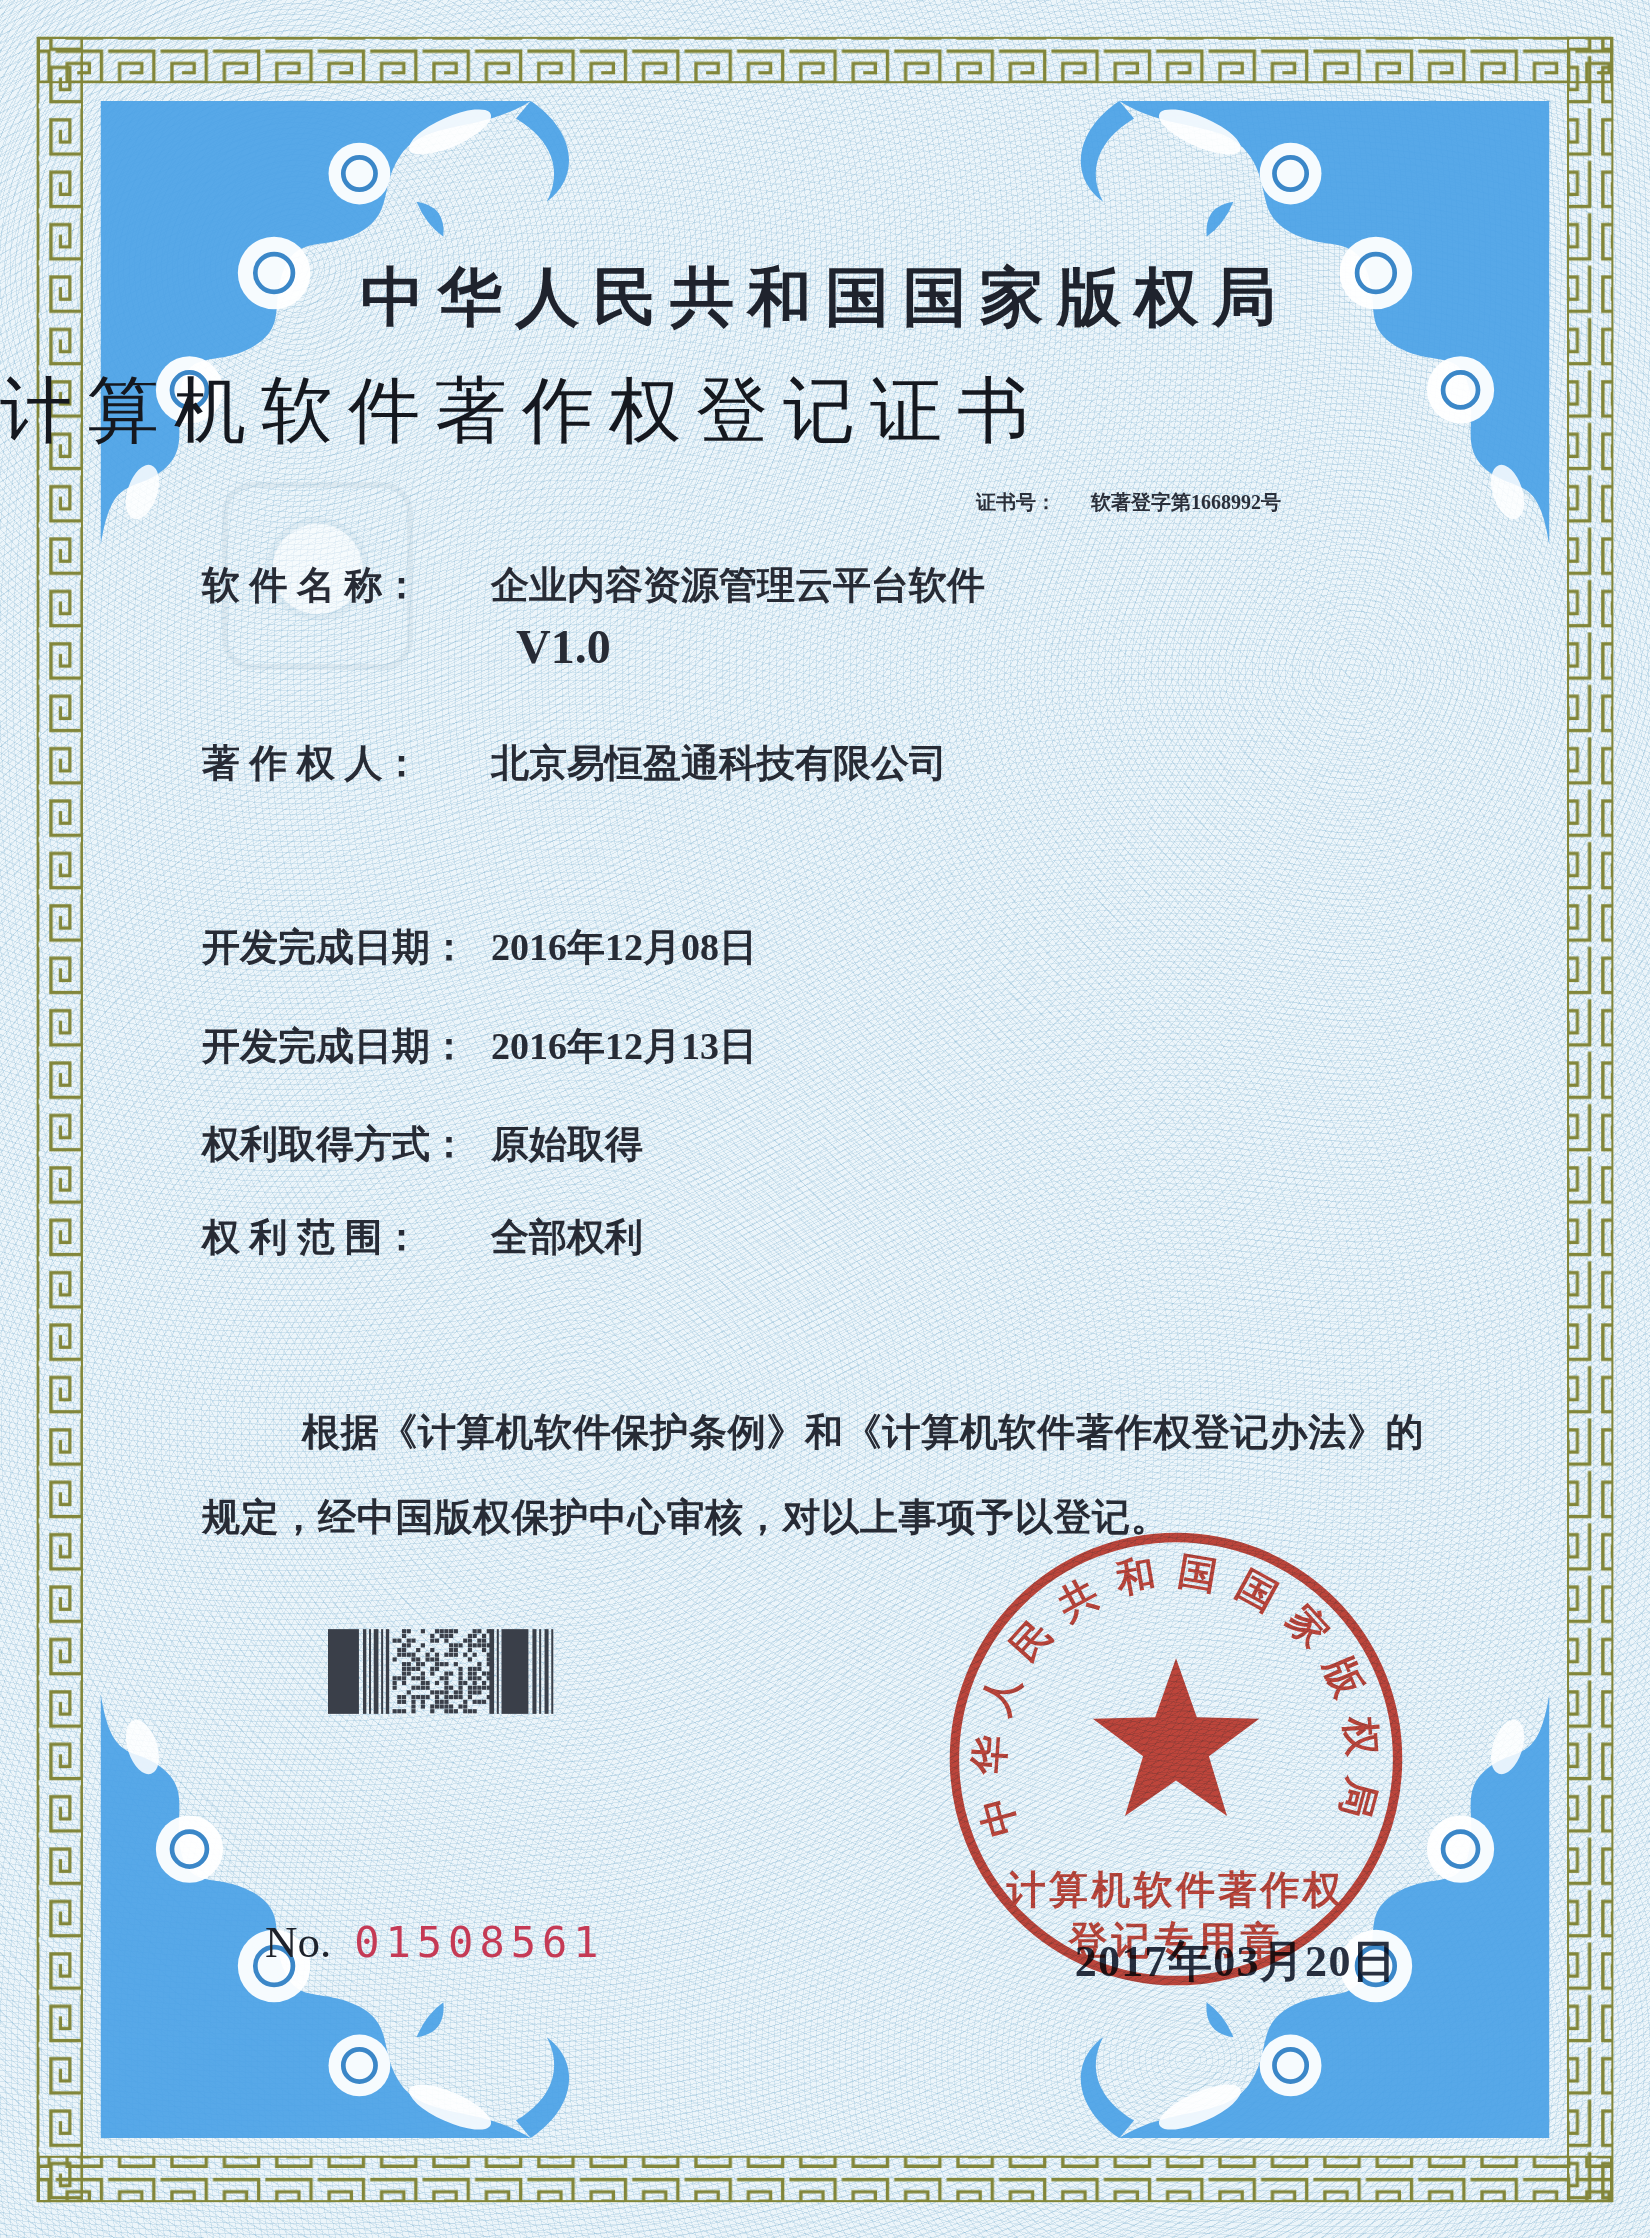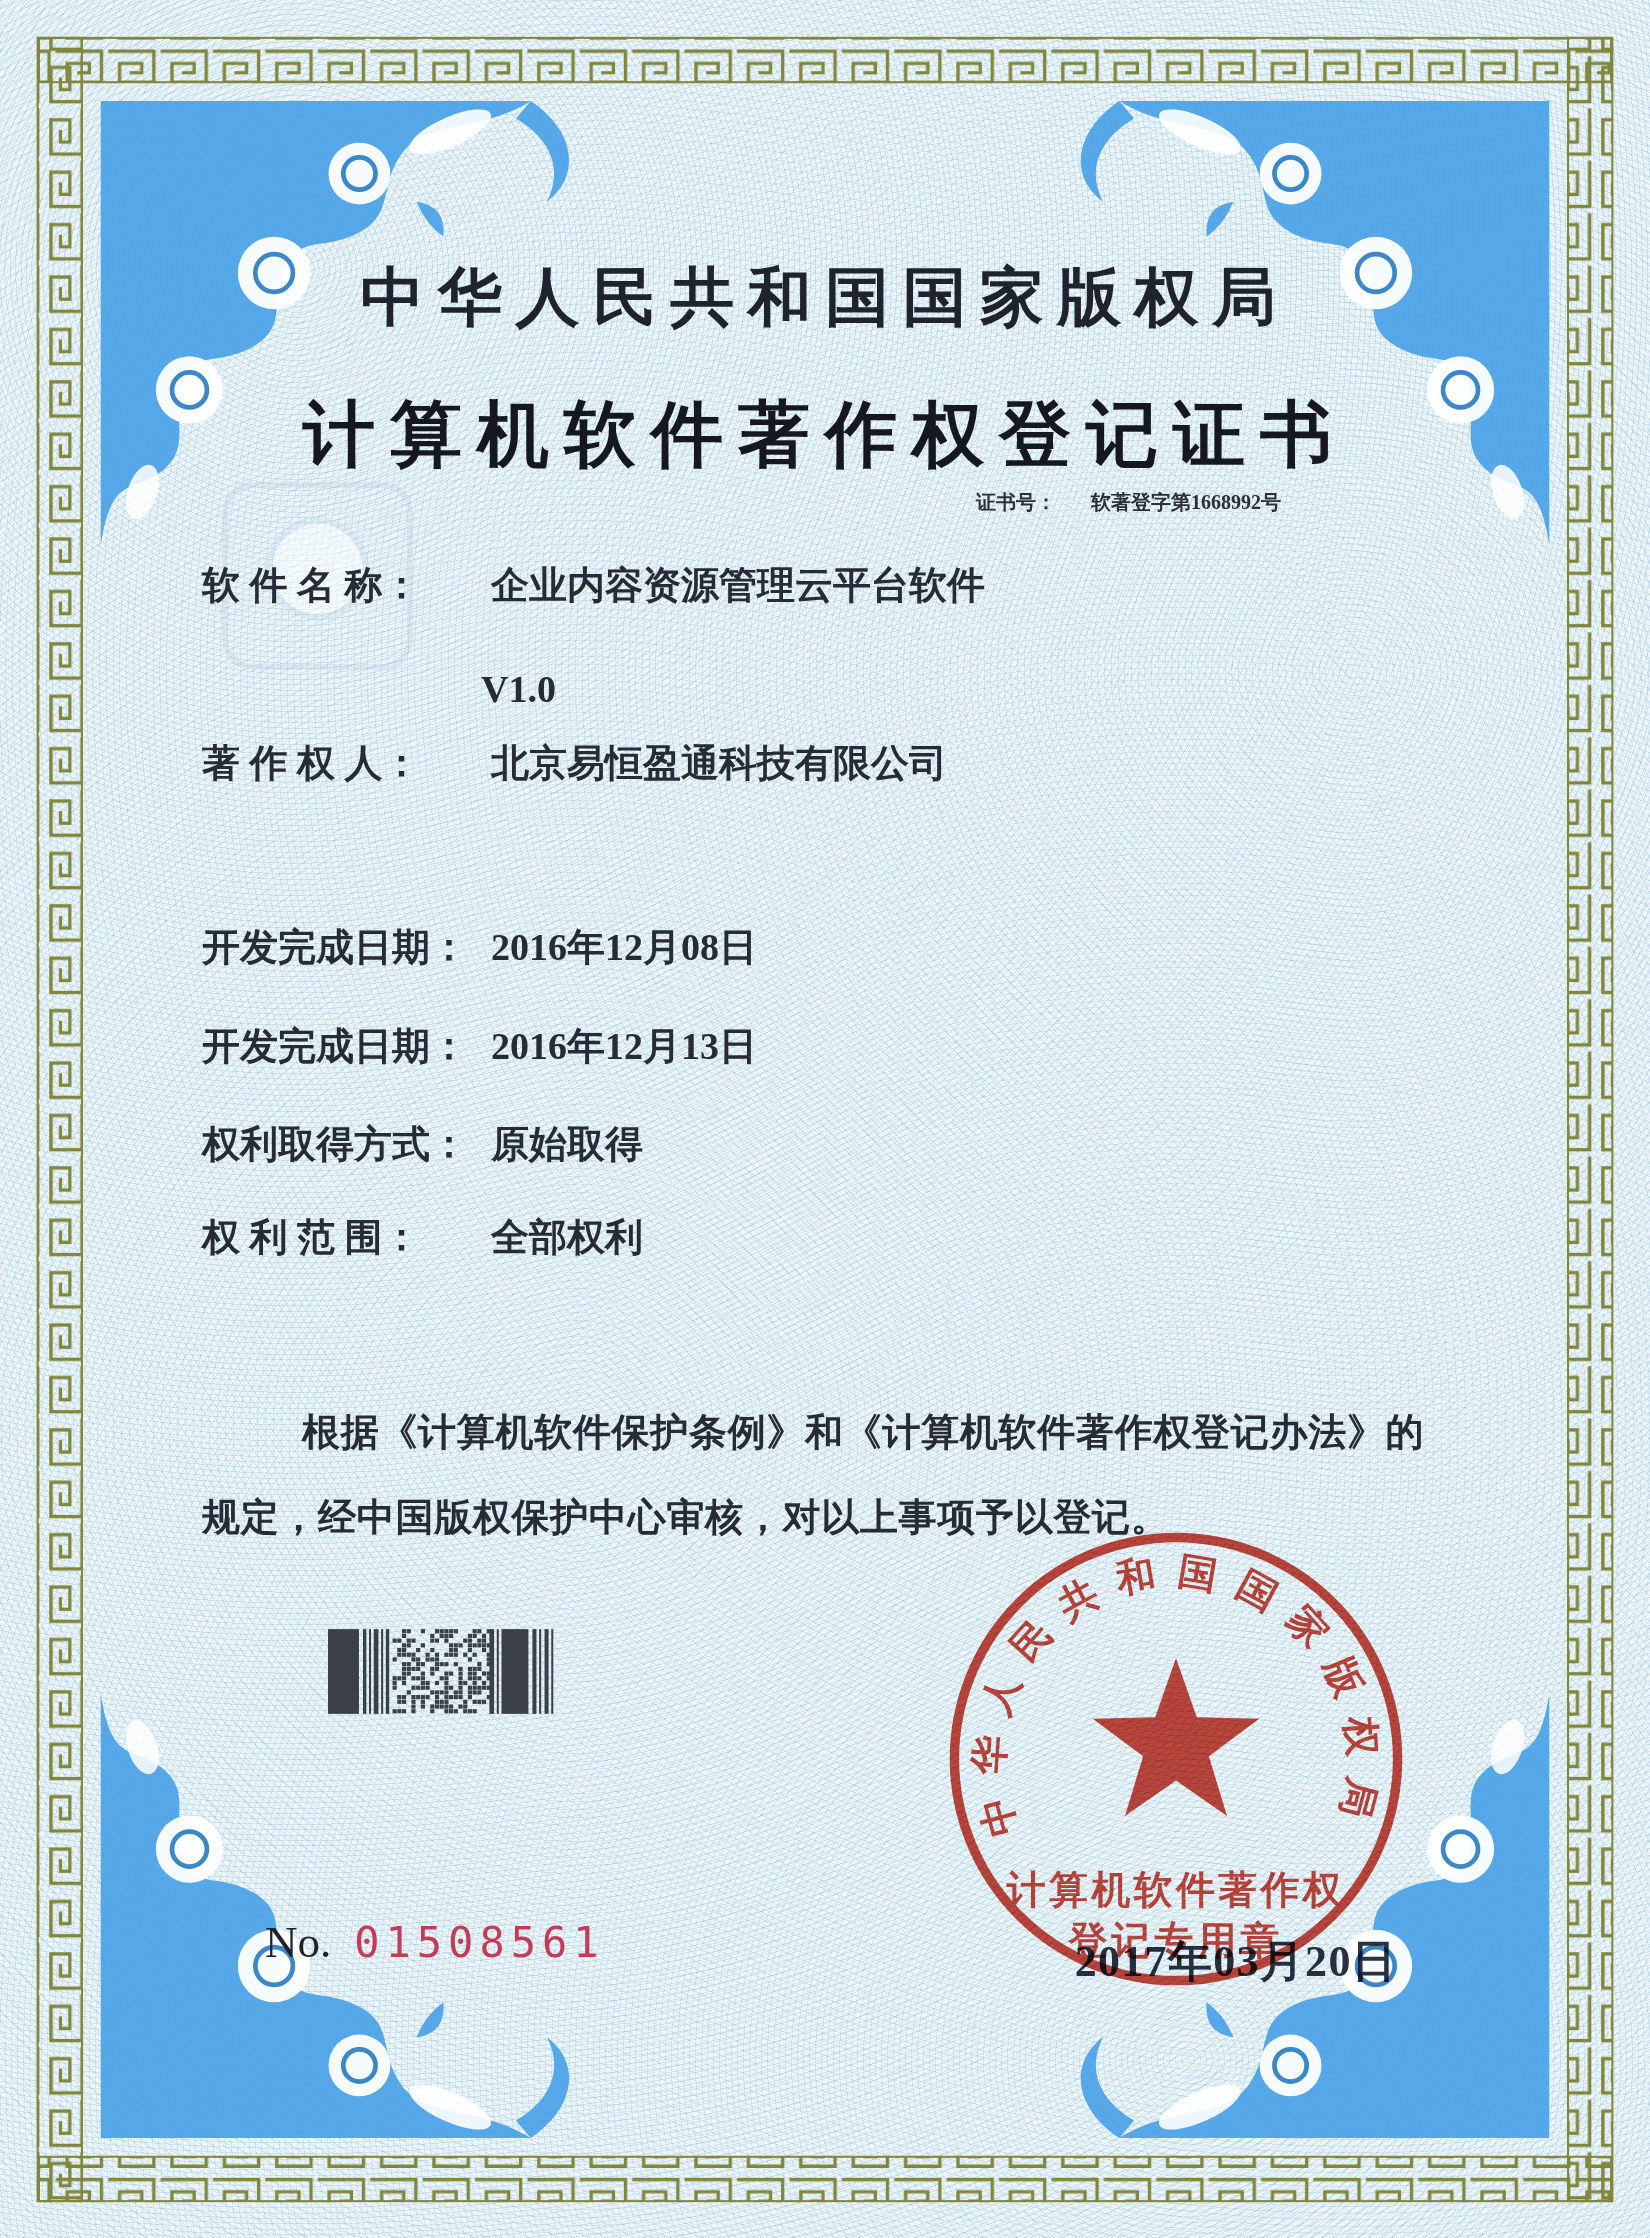--- a/index.html
+++ b/index.html
@@ -26,28 +26,28 @@
     border:6px solid rgba(168,192,208,.38);border-radius:31px;opacity:.55;
     background:radial-gradient(circle at 50% 46%, rgba(255,255,255,.95) 0 34%,
                rgba(178,204,220,.35) 35% 39%, rgba(255,255,255,0) 40%);
   }
   .txt{position:absolute;z-index:2;white-space:nowrap;}
   .authority{
     left:0;right:0;top:254px;text-align:center;
     font-size:64px;font-weight:700;letter-spacing:13.4px;color:#1f232d;
   }
   .main-title{
-    left:0;right:0;top:363px;text-align:center;
-    font-size:72px;font-weight:700;letter-spacing:15px;color:#15181f;margin-top:24px;
+    left:0;right:0;top:363px;text-align:left;
+    font-size:72px;font-weight:400;letter-spacing:15px;color:#15181f;
   }
   .certno{left:976px;top:474px;font-size:20px;font-weight:700;color:#2a2f3a;margin-top:15px;}
   .certno .gap{display:inline-block;width:35px;}
   .row{left:202px;font-size:38px;font-weight:600;color:#272b35;}
   .row .lab{display:inline-block;width:289px;}
-  .val2{left:481px;font-size:38px;font-weight:600;margin-top:48px;}
+  .val2{left:516px;font-size:48px;font-weight:600;}
   .bodyline{font-size:38px;font-weight:600;color:#272b35;letter-spacing:0.7px;text-align:center;}
   .barcode{position:absolute;left:328px;top:1629px;z-index:2;}
   .seal{position:absolute;left:941px;top:1524px;z-index:3;mix-blend-mode:multiply;opacity:.92;}
   .seal-date{
     left:954px;top:1932px;width:443px;text-align:right;z-index:4;
     font-size:44px;font-weight:700;color:#2b3140;letter-spacing:1.3px;mix-blend-mode:multiply;
   }
   .no-line{left:265px;top:1916px;z-index:2;}
   .no-lab{font-size:45px;color:#1d222b;}
   .no-digits{

